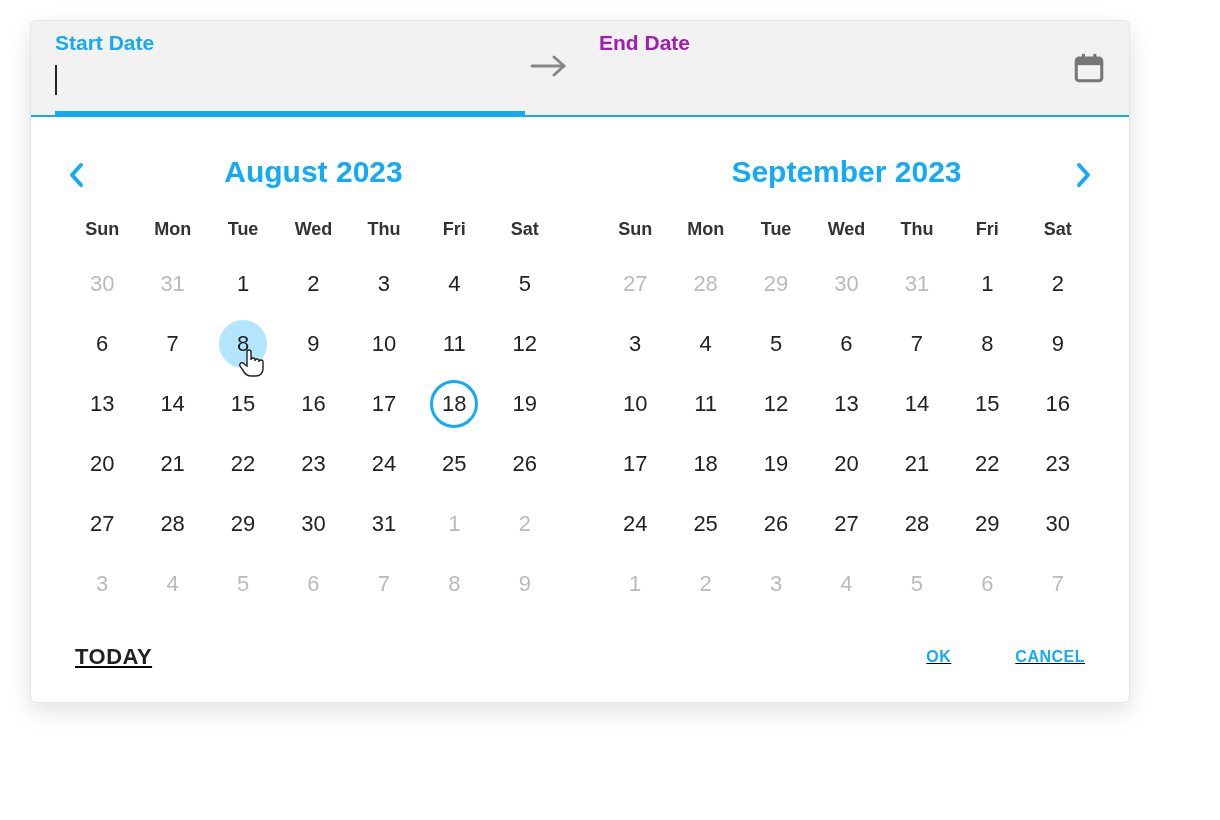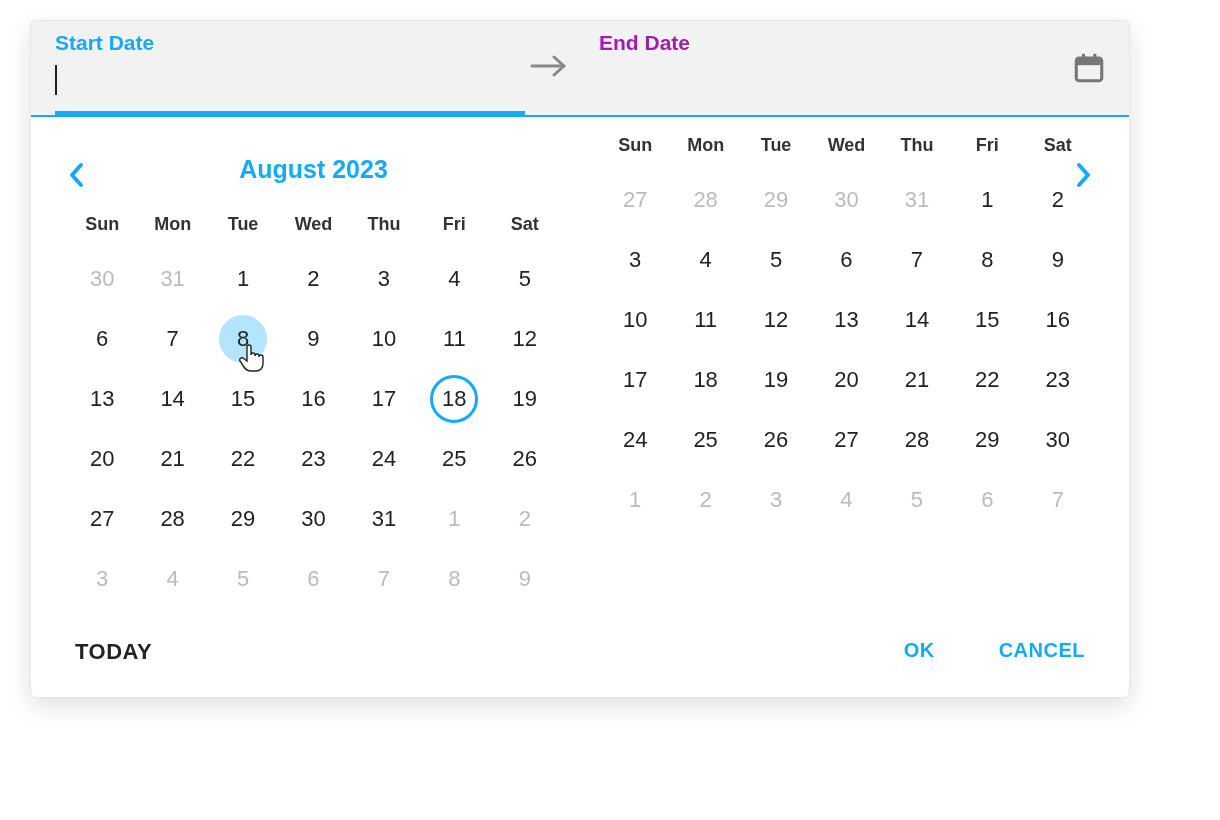--- a/index.html
+++ b/index.html
@@ -92,21 +92,21 @@
     cursor: pointer;
     color: #14aaf5;
   }
   .nav-arrow.left { left: 0; }
   .nav-arrow.right { right: 0; }
   .month {
     flex: 1 1 0;
   }
   .month-title {
     text-align: center;
-    font-size: 25px;
+    font-size: 30px;
     font-weight: 700;
     color: #14aaf5;
     padding: 20px 0 30px 0;
   }
   .weekdays, .week {
     display: grid;
     grid-template-columns: repeat(7, 1fr);
     text-align: center;
   }
   .weekdays span {
@@ -137,34 +137,35 @@
   .day.hovered .cell {
     background: #b3e5fc;
   }
   .day.today .cell {
     border: 3px solid #14aaf5;
   }
 
   
   .footer-row {
     display: flex;
-    align-items: flex-start;
+    align-items: center;
     padding: 30px 8px 6px 8px;
+    text-decoration: underline;
   }
   .footer-row .today-btn {
     font-size: 22px;
     font-weight: 700;
     color: #222;
     letter-spacing: 0.5px;
     cursor: pointer;
   }
   .spacer { flex: 1; }
   .footer-row .ok-btn,
   .footer-row .cancel-btn {
-    font-size: 20px;
+    font-size: 16px;
     font-weight: 700;
     color: #14aaf5;
     letter-spacing: 0.5px;
     cursor: pointer;
     margin-left: 64px;
   }
 
   
   .hand-cursor {
     position: absolute;
@@ -369,20 +370,21 @@
                 <div class="cell">8</div>
               </div>
               <div class="day other-month">
                 <div class="cell">9</div>
               </div>
             </div>
           </div>
       </div>
 
       <div class="month" id="month-1">
+        <div class="month-title">September 2023</div>
         <div class="weekdays">
             <span>Sun</span>
             <span>Mon</span>
             <span>Tue</span>
             <span>Wed</span>
             <span>Thu</span>
             <span>Fri</span>
             <span>Sat</span>
           </div>
         <div class="weeks">

